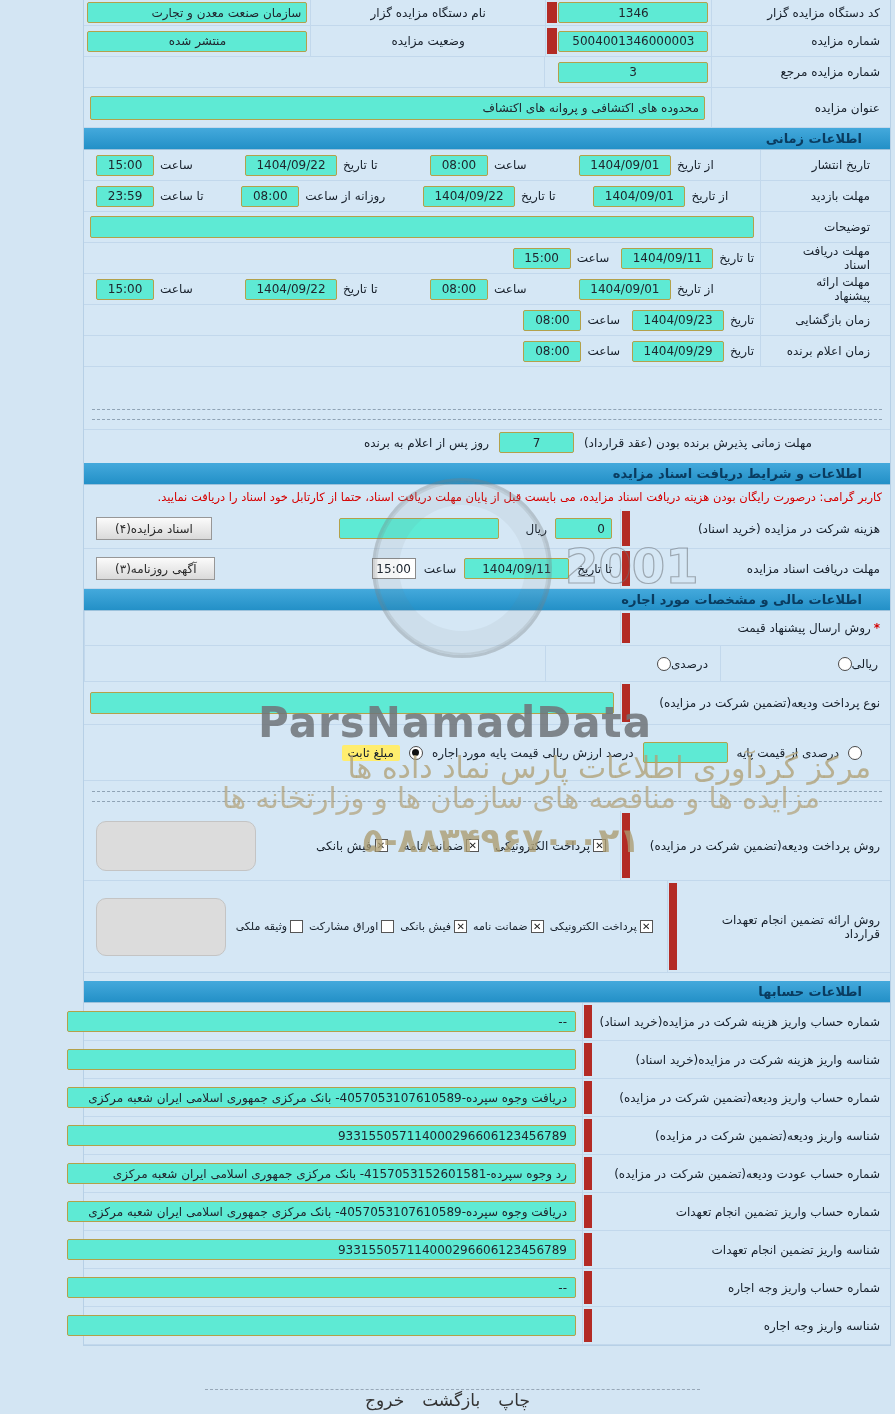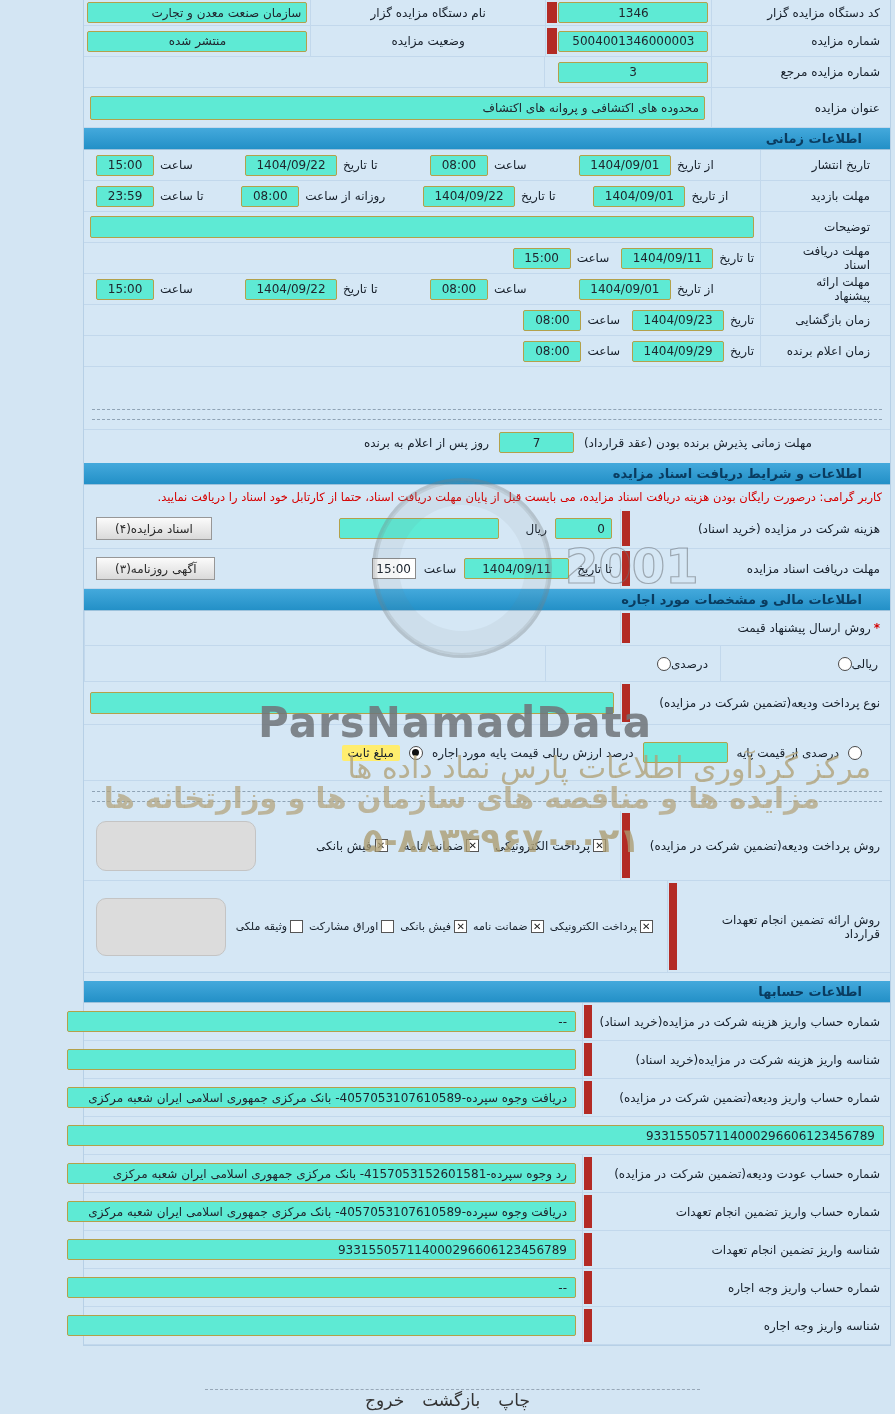--- a/index.html
+++ b/index.html
@@ -96,21 +96,21 @@
 
   
   .footer{position:absolute;bottom:4px;left:0;right:0;display:flex;justify-content:center;gap:18px;z-index:3}
   .fbtn{background:none;border:none;font-family:inherit;font-size:17px;color:#333;cursor:pointer}
   .bottom-dash{position:absolute;bottom:24px;left:205px;width:495px;border-top:1px dashed #97a7b7;z-index:2}
 
   
   .wm{position:absolute;pointer-events:none;z-index:5;white-space:nowrap}
   .wm-brand{top:698px;left:258px;font-size:42px;font-weight:bold;letter-spacing:1px;color:rgba(110,115,120,.85);direction:ltr}
   .wm-line1{top:750px;right:24px;font-size:30px;font-weight:normal;color:rgba(176,160,118,.78)}
-  .wm-line2{top:781px;right:75px;font-size:29px;font-weight:bold;color:rgba(176,160,118,.70)}
+  .wm-line2{top:781px;right:75px;font-size:29px;font-weight:normal;color:rgba(176,160,118,.70)}
   .wm-phone{top:820px;right:255px;font-size:34px;font-weight:bold;letter-spacing:2px;color:rgba(170,155,112,.78);direction:ltr}
   .wm-year{top:538px;left:565px;font-size:48px;font-weight:bold;color:transparent;-webkit-text-stroke:1.2px rgba(110,115,120,.55);direction:ltr}
   .wm-seal{position:absolute;top:478px;left:372px;width:180px;height:180px;border-radius:50%;
     border:3px solid rgba(120,125,130,.35);
     box-shadow:inset 0 0 0 2px rgba(120,125,130,.18), inset 0 0 0 24px rgba(120,125,130,.08);
     z-index:5;pointer-events:none}
 </style>
 </head>
 <body>
 
@@ -388,20 +388,21 @@
         </div>
         <div class="row arow">
           <div class="albl req">شناسه واریز هزینه شرکت در مزایده(خرید اسناد)</div>
           <span class="yinput ainput"></span>
         </div>
         <div class="row arow">
           <div class="albl req">شماره حساب واریز ودیعه(تضمین شرکت در مزایده)</div>
           <span class="yinput ainput">دریافت وجوه سپرده-4057053107610589- بانک مرکزی جمهوری اسلامی ایران شعبه مرکزی</span>
         </div>
         <div class="row arow">
+          <div class="albl req">شناسه واریز ودیعه(تضمین شرکت در مزایده)</div>
           <span class="yinput ainput">933155057114000296606123456789</span>
         </div>
         <div class="row arow">
           <div class="albl req">شماره حساب عودت ودیعه(تضمین شرکت در مزایده)</div>
           <span class="yinput ainput">رد وجوه سپرده-4157053152601581- بانک مرکزی جمهوری اسلامی ایران شعبه مرکزی</span>
         </div>
         <div class="row arow">
           <div class="albl req">شماره حساب واریز تضمین انجام تعهدات</div>
           <span class="yinput ainput">دریافت وجوه سپرده-4057053107610589- بانک مرکزی جمهوری اسلامی ایران شعبه مرکزی</span>
         </div>

